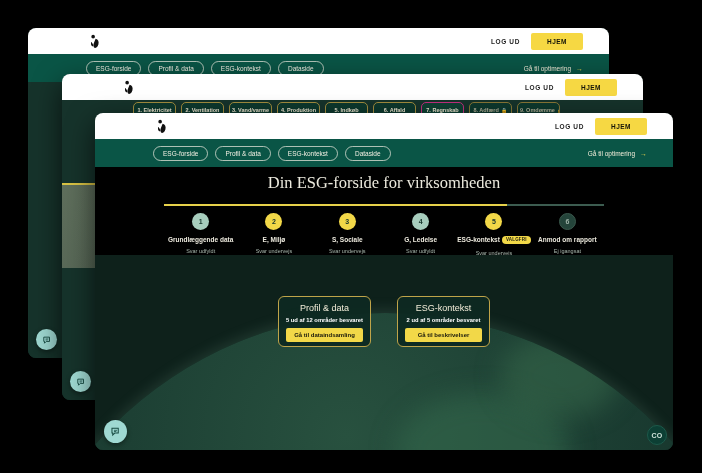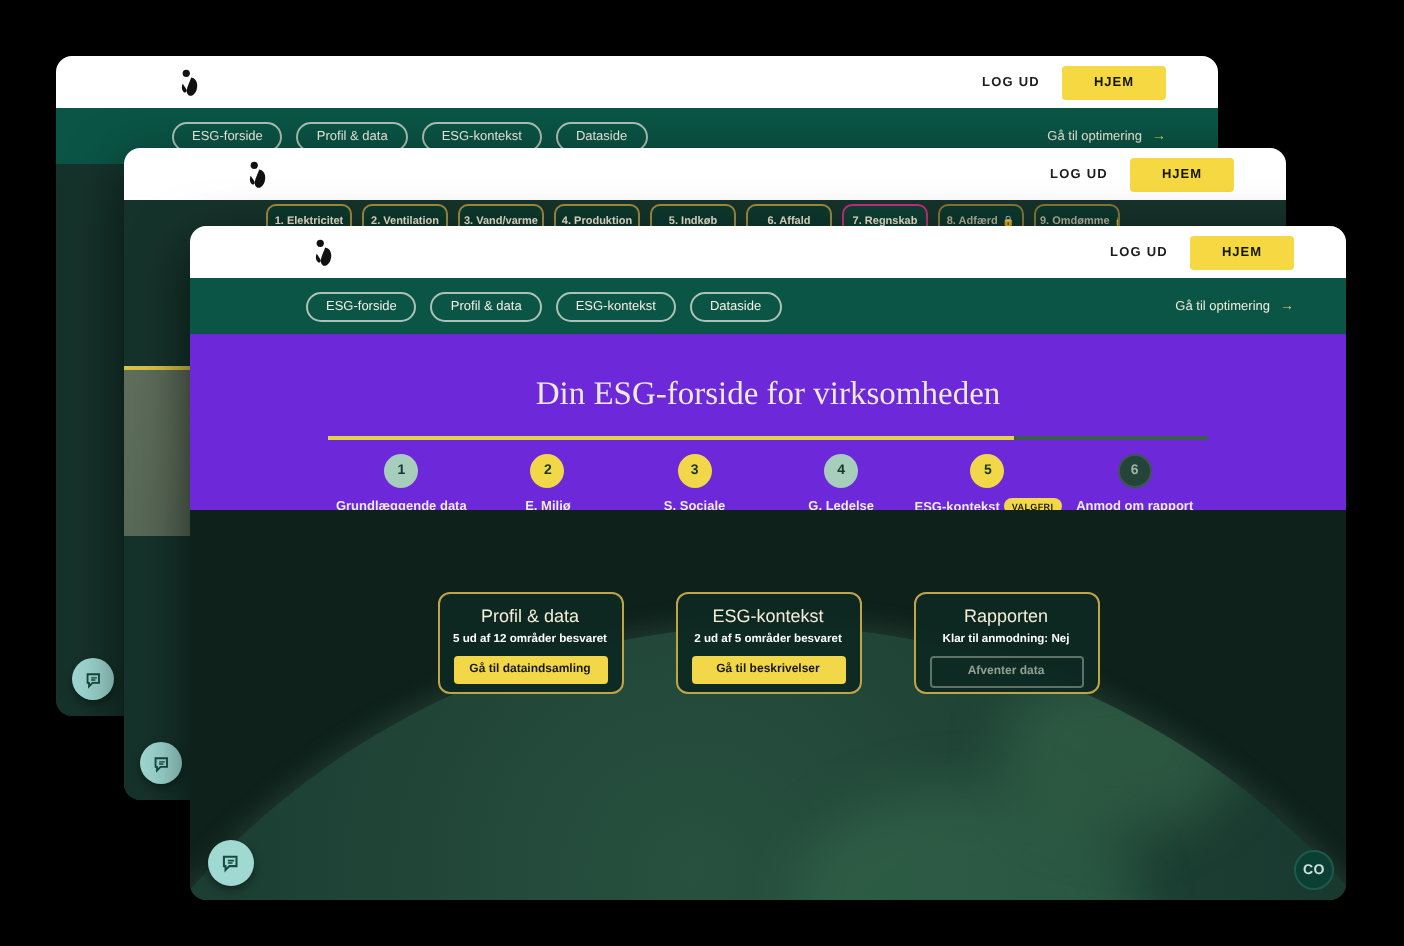--- a/index.html
+++ b/index.html
@@ -84,21 +84,21 @@
   .photo-band {
     position:absolute; left:0; right:0; top:83px; height:85px;
     border-top:2px solid #d9c344;
     background:
       radial-gradient(circle at 30% 60%, rgba(120,140,110,.5) 0, rgba(120,140,110,0) 40%),
       radial-gradient(circle at 65% 30%, rgba(90,110,85,.6) 0, rgba(90,110,85,0) 45%),
       linear-gradient(120deg,#5f6f5c 0%,#46564a 35%,#33463c 70%,#2a3d33 100%);
   }
 
   
-  .hero { position:relative; padding-top:20px; height:88px; background:#6d28d9; }
+  .hero { position:relative; padding-top:6px; height:88px; background:#000000; }
   .hero-title {
     text-align:center;
     font-family:"Liberation Serif", serif;
     font-weight:400; font-size:16.5px; color:#eceade;
   }
   .stepper { width:440px; margin:11px auto 0; }
   .track { height:2px; background:#3c5c50; position:relative; }
   .fill  { height:2px; background:#e6d14a; }
   .steps { display:flex; margin-top:7px; }
   .step  { flex:1; text-align:center; }
@@ -322,25 +322,20 @@
         <div class="card">
           <div class="card-title">Profil &amp; data</div>
           <div class="card-sub">5 ud af 12 områder besvaret</div>
           <button class="card-btn">Gå til dataindsamling</button>
         </div>
         <div class="card">
           <div class="card-title">ESG-kontekst</div>
           <div class="card-sub">2 ud af 5 områder besvaret</div>
           <button class="card-btn">Gå til beskrivelser</button>
         </div>
-        <div class="card">
-          <div class="card-title">Rapporten</div>
-          <div class="card-sub">Klar til anmodning: Nej</div>
-          <button class="card-btn disabled">Afventer data</button>
-        </div>
       </div>
       <div class="cookie-badge">CO</div>
     </div>
 
     <button class="chat-fab">
       <svg width="11" height="11" viewBox="0 0 14 14">
         <path d="M2.5 3 h8 v6 h-4.5 l-2.5 2.5 v-2.5 h-1 z" fill="none" stroke="#174b42" stroke-width="1.3"></path>
         <path d="M5 5.5 h4 M5 7 h3" stroke="#174b42" stroke-width="1"></path>
       </svg>
     </button>

